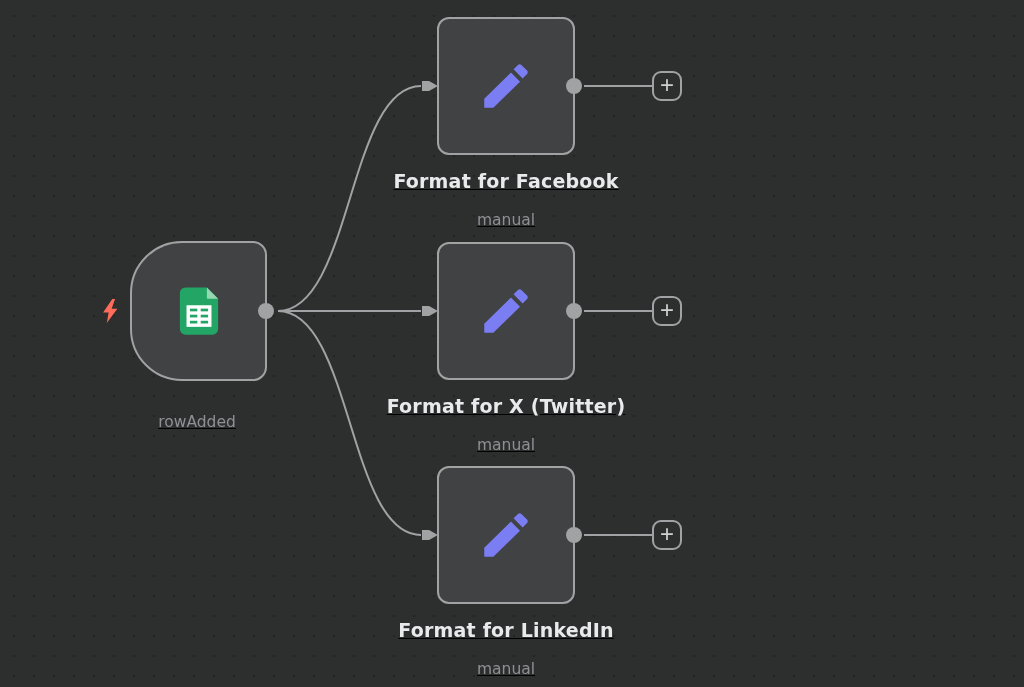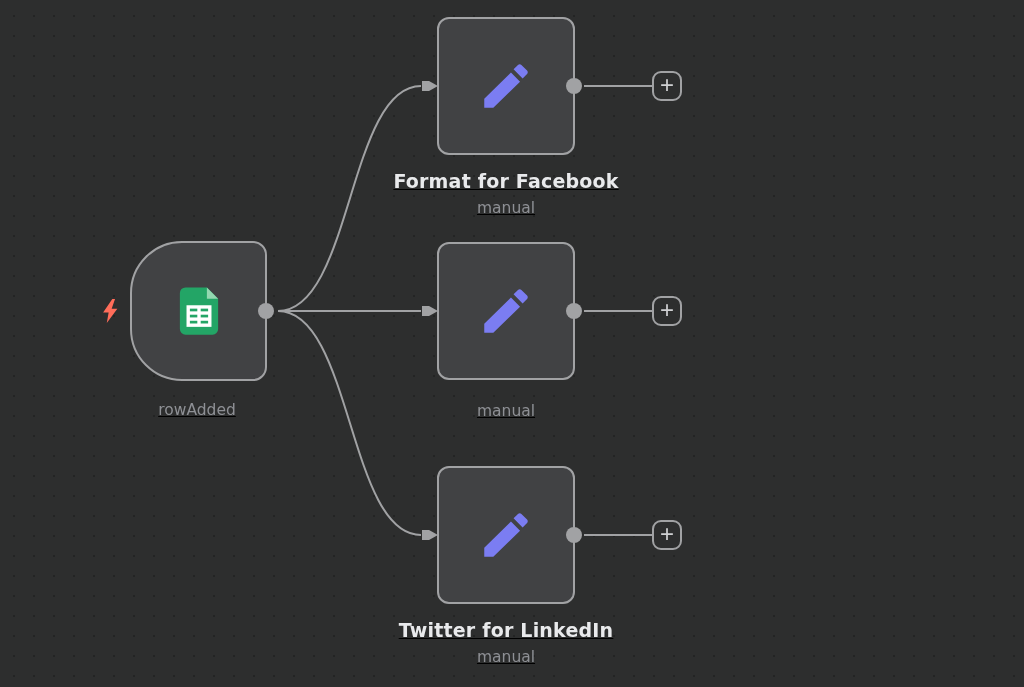--- a/index.html
+++ b/index.html
@@ -88,21 +88,21 @@
     text-align: center;
     text-decoration: underline;
   }
   .node-label .name {
     color: #e9eaec;
     font-size: 19px;
     font-weight: 600;
     letter-spacing: 0.2px;
   }
   .node-label .sub {
-    margin-top: 7px;
+    margin-top: 19px;
     color: #8e9095;
     font-size: 15.5px;
     font-weight: 400;
   }
   .lt { left: 47px;  top: 394px; }
   .l1 { left: 356px; top: 170px; }
   .l2 { left: 356px; top: 395px; }
   .l3 { left: 356px; top: 619px; }
 
   
@@ -198,40 +198,41 @@
       </svg>
     </span>
     <span class="node-icon">
       <svg width="58" height="58" viewBox="0 0 24 24">
         <path d="M3 17.25V21h3.75L17.81 10.19l-3.75-3.75L3 17.25z M20.71 7.04c.39-.39.39-1.02 0-1.41l-2.34-2.34c-.39-.39-1.02-.39-1.41 0l-1.83 1.83 3.75 3.75 1.83-1.83z" fill="#7b7df2"></path>
       </svg>
     </span>
     <span class="port-out"></span>
   </div>
   <div class="node-label l2">
+    <div class="name">Format for X (Twitter)</div>
     <div class="sub">manual</div>
   </div>
   <button class="add-btn b2">
     <span>+</span>
   </button>
 
   <div class="node action-node n3">
     <span class="port-in">
       <svg width="18" height="16" viewBox="0 0 18 16">
         <polygon points="0,3 7,3 16,8 7,13 0,13" fill="#a1a2a4"></polygon>
       </svg>
     </span>
     <span class="node-icon">
       <svg width="58" height="58" viewBox="0 0 24 24">
         <path d="M3 17.25V21h3.75L17.81 10.19l-3.75-3.75L3 17.25z M20.71 7.04c.39-.39.39-1.02 0-1.41l-2.34-2.34c-.39-.39-1.02-.39-1.41 0l-1.83 1.83 3.75 3.75 1.83-1.83z" fill="#7b7df2"></path>
       </svg>
     </span>
     <span class="port-out"></span>
   </div>
   <div class="node-label l3">
-    <div class="name">Twitter for LinkedIn</div>
+    <div class="name">Format for LinkedIn</div>
     <div class="sub">manual</div>
   </div>
   <button class="add-btn b3">
     <span>+</span>
   </button>
 
 </div>
 
 </body></html>

